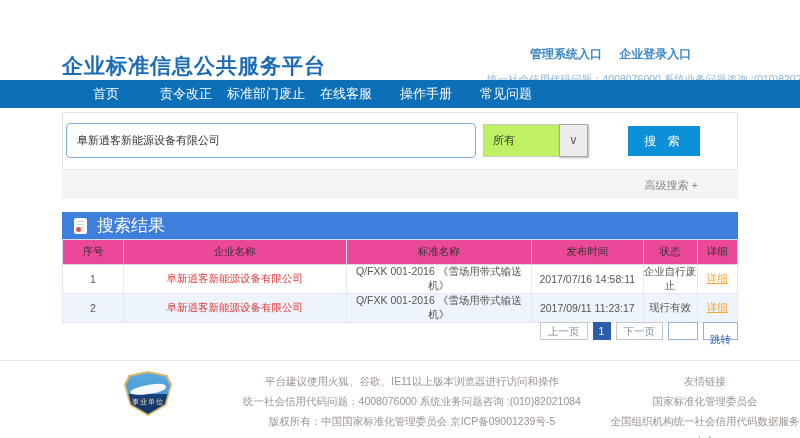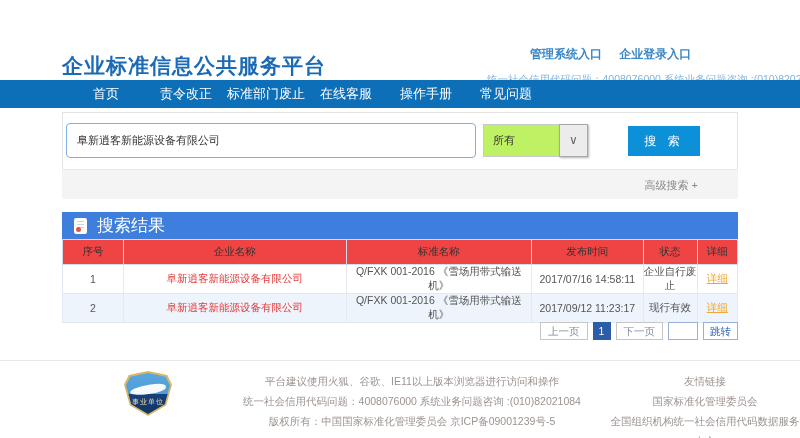--- a/index.html
+++ b/index.html
@@ -77,21 +77,21 @@
   .doc-icon::before {
     content:''; position:absolute; left:3px; top:3px; width:7px; height:1px;
     background:#c9d4e4; box-shadow:0 3px 0 #c9d4e4, 0 6px 0 #c9d4e4;
   }
   .doc-icon::after {
     content:''; position:absolute; left:2px; bottom:2px; width:5px; height:5px;
     border-radius:50%; background:#e0564a;
   }
   table { width:100%; border-collapse:collapse; font-size:10.5px; table-layout:fixed; }
   th {
-    background:#ef4444; border:1px solid #cfdcec; height:25px;
+    background:#ec4899; border:1px solid #cfdcec; height:25px;
     font-weight:normal; color:#333;
   }
   td { border:1px solid #e3e9f1; height:28px; text-align:center; color:#555; background:#fff; }
   tr.even td { background:#eef4fb; }
   .company { color:#e23b3b; cursor:pointer; }
   .detail-link { color:#f0a632; text-decoration:underline; cursor:pointer; }
   
   .pagination {
     position:absolute; right:62px; top:322px;
     display:flex; gap:5px; align-items:flex-end; font-size:10.5px;
@@ -103,21 +103,21 @@
   .page-current {
     background:#2b5da9; color:#fff; width:18px; height:18px;
     text-align:center; line-height:18px; cursor:pointer;
   }
   .page-input {
     width:30px; height:18px; border:1px solid #9ab0d6; outline:none;
     font-size:10.5px; padding:0 3px;
   }
   .jump-btn {
     border:1px solid #9ab0d6; color:#2b5db9; background:#fff;
-    height:18px; line-height:16px; padding:0 6px; cursor:pointer;
+    height:18px; line-height:16px; padding:8px 6px; cursor:pointer;
   }
   
   .footer {
     position:absolute; left:0; top:360px; width:800px; height:78px;
     border-top:1px solid #e8e8e8; display:flex; align-items:flex-start;
     padding-top:10px;
   }
   .badge-wrap {
     margin-left:124px; width:48px; height:45px; padding:2px;
     background:#d8b667; flex:none; cursor:pointer;
@@ -206,21 +206,21 @@
         <td><span class="company">阜新逍客新能源设备有限公司</span></td>
         <td>Q/FXK 001-2016 《雪场用带式输送机》</td>
         <td>2017/07/16 14:58:11</td>
         <td>企业自行废止</td>
         <td><span class="detail-link">详细</span></td>
       </tr>
       <tr class="even">
         <td>2</td>
         <td><span class="company">阜新逍客新能源设备有限公司</span></td>
         <td>Q/FXK 001-2016 《雪场用带式输送机》</td>
-        <td>2017/09/12 11:23:17</td>
+        <td>2017/09/11 11:23:17</td>
         <td>现行有效</td>
         <td><span class="detail-link">详细</span></td>
       </tr>
     </tbody>
   </table>
 </div>
 
 <div class="pagination">
   <span class="page-btn">上一页</span>
   <span class="page-current">1</span>

